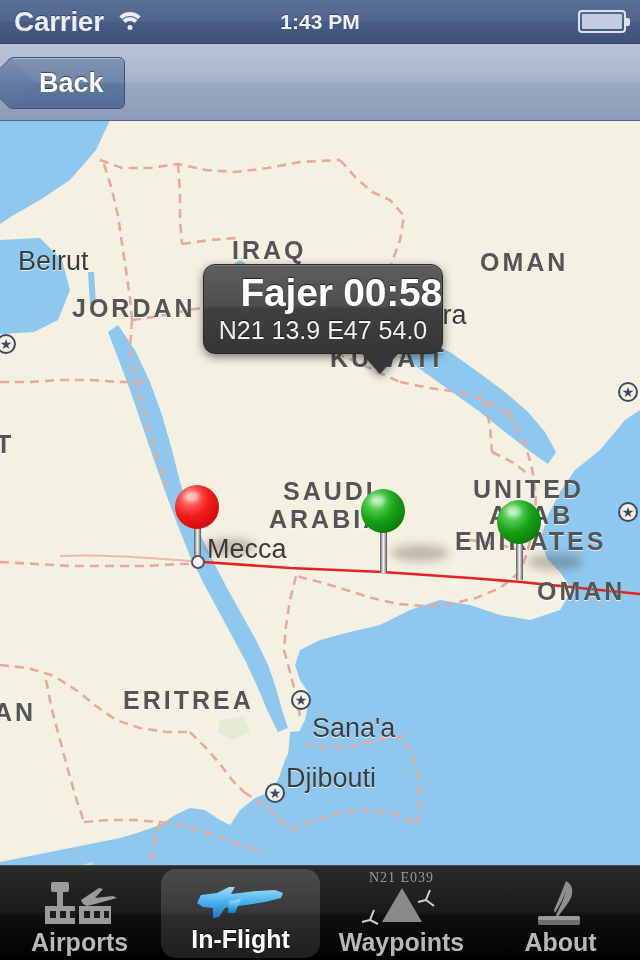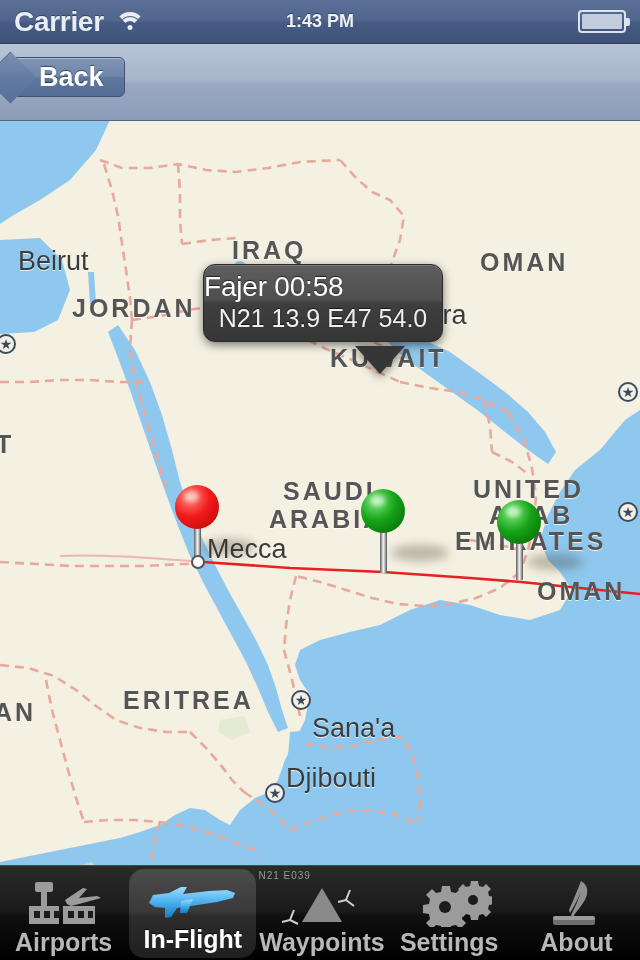--- a/index.html
+++ b/index.html
@@ -59,21 +59,21 @@
   .wifi i.b { width: 13px; height: 13px; top: 7px; }
   .wifi i.c {
     width: 5px; height: 5px; top: 15px;
     border: none; background: #e9edf4; border-radius: 50%;
   }
   #clock {
     position: absolute;
     left: 0; right: 0;
     text-align: center;
     color: #eef1f7;
-    font-size: 18px;
+    font-size: 21px;
     font-weight: bold;
     text-shadow: 0 -1px 0 rgba(0,0,0,.35);
     pointer-events: none;
   }
   #battery {
     margin-left: auto;
     width: 48px; height: 23px;
     border: 2px solid #dce3ee;
     border-radius: 4px;
     position: relative;
@@ -99,21 +99,21 @@
     position: absolute;
     left: 0; top: 44px;
     width: 640px; height: 76px;
     background: linear-gradient(to bottom, #b9c4d6 0%, #a7b4ca 47%, #9aa9c2 53%, #8c9cb8 100%);
     border-bottom: 1px solid #56657f;
     z-index: 35;
   }
   #back-button {
     position: absolute;
     left: 8px; top: 13px;
-    height: 40px;
+    height: 52px;
     padding: 0 20px 0 30px;
     display: flex;
     align-items: center;
     color: #fff;
     font-size: 27px;
     font-weight: bold;
     text-shadow: 0 -1px 1px rgba(0,0,0,.5);
     background: linear-gradient(to bottom, #8194b4 0%, #6f86ab 48%, #5f789f 52%, #536d96 100%);
     border: 1px solid #3e5277;
     border-radius: 6px;
@@ -247,23 +247,23 @@
   #callout .body {
     background: linear-gradient(to bottom, #5e5e5e 0%, #4e4e4e 46%, #3f3f3f 50%, #363636 100%);
     border: 1px solid #2a2a2a;
     border-radius: 12px;
     box-sizing: border-box;
     padding: 4px 0 8px;
     box-shadow: inset 0 1px 0 rgba(255,255,255,.18);
   }
   #callout-title {
     color: #fff;
-    font-size: 28px;
-    font-weight: normal;
-    text-align: left;
+    font-size: 39px;
+    font-weight: bold;
+    text-align: right;
     letter-spacing: -0.2px;
     text-shadow: 0 -1px 1px rgba(0,0,0,.6);
     padding-top: 2px;
   }
   #callout-sub {
     color: #f0f0f0;
     font-size: 25px;
     text-align: center;
     text-shadow: 0 -1px 1px rgba(0,0,0,.6);
     margin-top: 1px;
@@ -314,24 +314,24 @@
   }
   .tab.selected {
     background: linear-gradient(to bottom, #4b4b4b 0%, #3a3a3a 47%, #2c2c2c 53%, #1f1f1f 100%);
     border-radius: 15px;
     margin: 3px 2px;
   }
   .tab.selected .tab-label { color: #fff; }
   .wp-coords {
     position: absolute;
     top: 4px; left: 0; right: 0;
-    text-align: left;
+    text-align: center;
     color: #9a9a9a;
-    font-family: Liberation Sans, sans-serif;
-    font-size: 10px;
+    font-family: Liberation Serif, serif;
+    font-size: 14px;
     letter-spacing: 1px;
   }
 </style>
 </head>
 <body>
 
 <div id="screen">
 
   <div id="statusbar">
     <div id="carrier">Carrier</div>
@@ -546,33 +546,20 @@
             <path d="M74,10 L70,20 L78,26"></path>
             <path d="M70,20 L62,22"></path>
             <path d="M18,30 L14,40 L22,44"></path>
             <path d="M14,40 L6,42"></path>
           </g>
         </svg>
       </div>
       <div class="tab-label">Waypoints</div>
     </div>
 
-    <div class="tab">
-      <div class="tab-icon">
-        <svg width="86" height="48" viewBox="0 0 86 48">
-          <g fill="#9b9b9b">
-            <path d="M30,14 l5,-1 l1,-6 l8,0 l1,6 l5,1 l4,-4 l6,6 l-4,4 l1,5 l6,1 l0,8 l-6,1 l-1,5 l4,4 l-6,6 l-4,-4 l-5,1 l-1,6 l-8,0 l-1,-6 l-5,-1 l-4,4 l-6,-6 l4,-4 l-1,-5 l-6,-1 l0,-8 l6,-1 l1,-5 l-4,-4 l6,-6 Z"></path>
-            <circle cx="39" cy="28" r="6" fill="#1c1c1c"></circle>
-            <path d="M60,2 l4,-1 l1,-5 l7,0 l1,5 l4,1 l3,-3 l5,5 l-3,3 l1,4 l5,1 l0,7 l-5,1 l-1,4 l3,3 l-5,5 l-3,-3 l-4,1 l-1,5 l-7,0 l-1,-5 l-4,-1 l-3,3 l-5,-5 l3,-3 l-1,-4 l-5,-1 l0,-7 l5,-1 l1,-4 l-3,-3 l5,-5 Z" transform="translate(0,6)"></path>
-            <circle cx="67" cy="21" r="5" fill="#1c1c1c"></circle>
-          </g>
-        </svg>
-      </div>
-      <div class="tab-label">Settings</div>
-    </div>
 
     <div class="tab">
       <div class="tab-icon">
         <svg width="70" height="48" viewBox="0 0 70 48">
           <g fill="#8f8f8f">
             <path d="M40,2 C48,6 48,16 42,24 C38,30 34,34 32,38 L30,36 C34,28 38,20 40,12 C38,18 34,26 29,34 L28,31 C32,22 36,12 40,2 Z"></path>
             <path d="M30,36 L28,44 L31,44 Z" fill="#b0b0b0"></path>
             <rect x="12" y="38" width="42" height="8" rx="2" fill="#6e6e6e"></rect>
             <rect x="12" y="37" width="42" height="4" rx="2" fill="#9c9c9c"></rect>
           </g>

